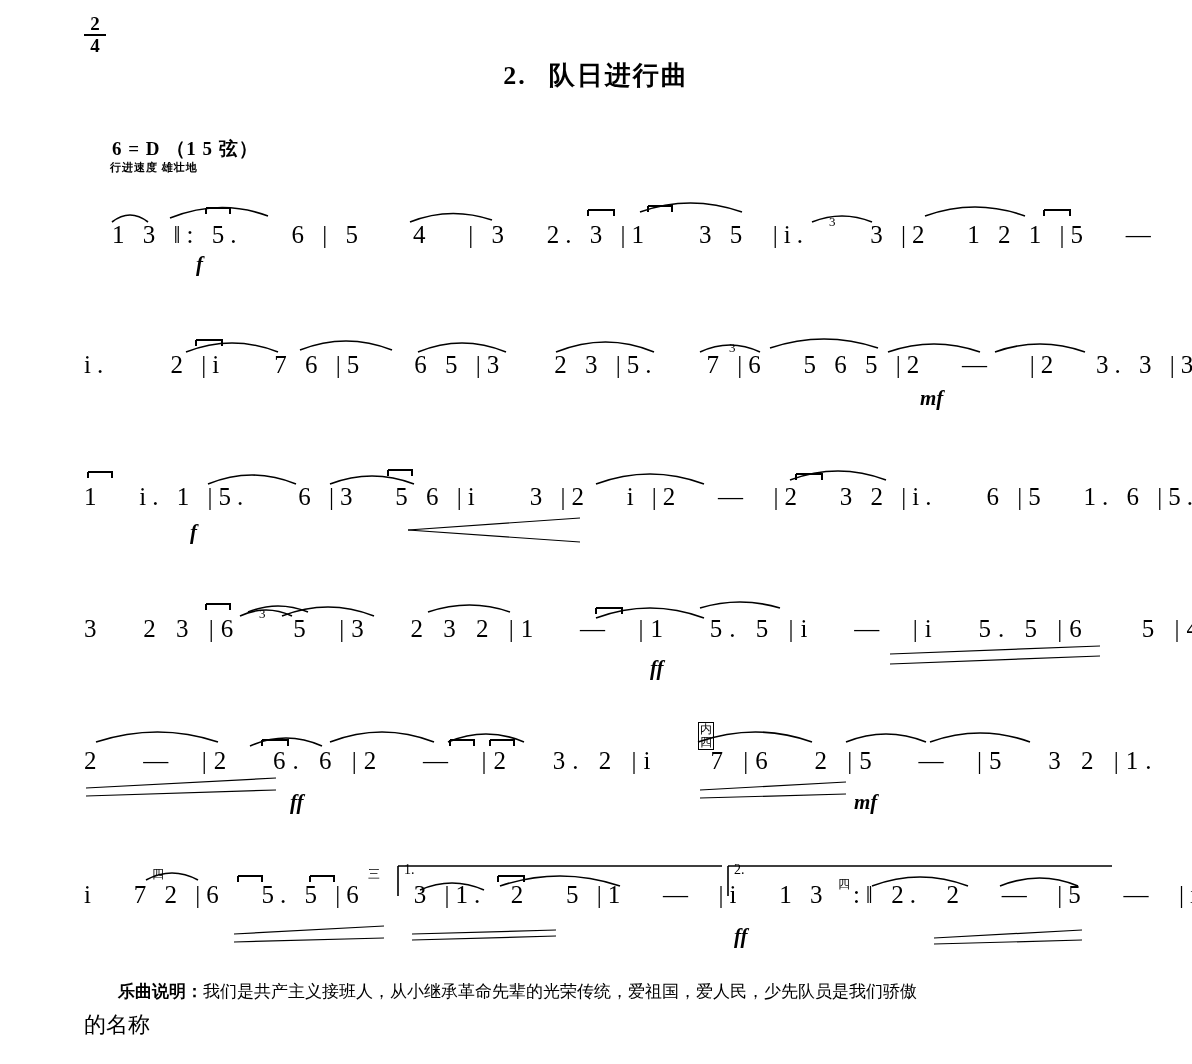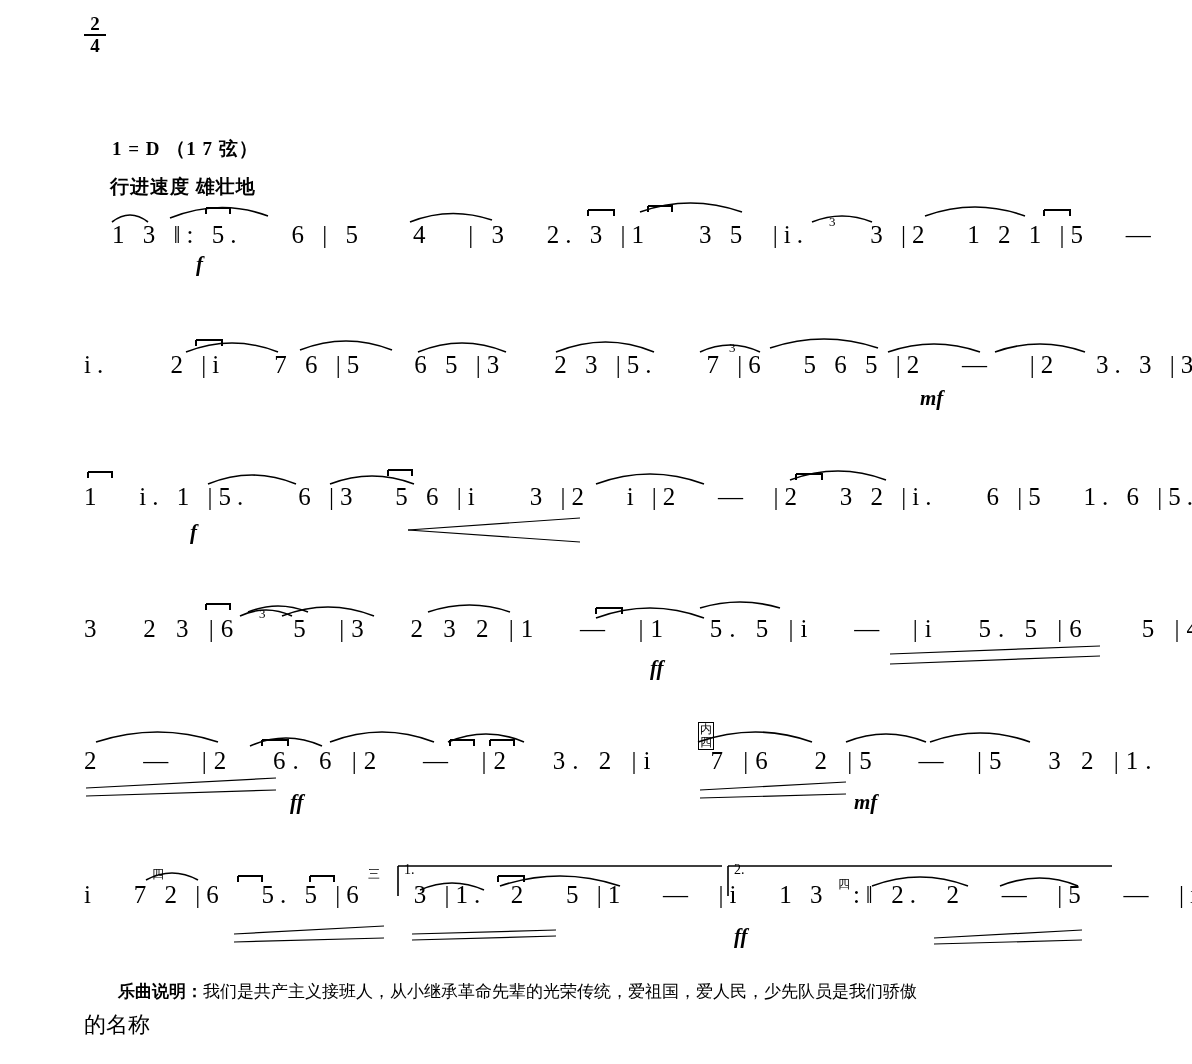--- a/index.html
+++ b/index.html
@@ -37,23 +37,23 @@
   .key-line {
     position: absolute;
     top: 136px;
     left: 112px;
     font-size: 19px;
     font-weight: bold;
     letter-spacing: 1px;
   }
   .tempo-line {
     position: absolute;
-    top: 174px;
+    top: 160px;
     left: 110px;
-    font-size: 19px;
+    font-size: 11px;
     font-weight: bold;
     letter-spacing: 1px;
   }
 
   
   .system {
     position: absolute;
     left: 0;
     width: 1192px;
     height: 120px;
@@ -114,22 +114,25 @@
     width: 1192px;
     height: 1064px;
     pointer-events: none;
   }
 </style>
 </head>
 <body>
 
 <div class="page">
 
-
-  <div class="key-line">1 = D （1  7 弦）</div>
+  <div class="title">
+    <span class="num">2.</span><span>队日进行曲</span>
+  </div>
+
+  <div class="key-line">6 = D （1  5 弦）</div>
   <div class="tempo-line">行进速度 雄壮地</div>
 
   <div class="timesig">
     <span class="numr">2</span>
     <span class="den">4</span>
   </div>
 
   <div class="system sys1">
     <div class="nrow" style="left:112px; top:22px; letter-spacing:6px;">1 3 ‖: 5.    6 | 5    4   | 3   2. 3 |1    3 5  |i.     3 |2   1 2 1 |5   —   |5   6 6 |</div>
   </div>

